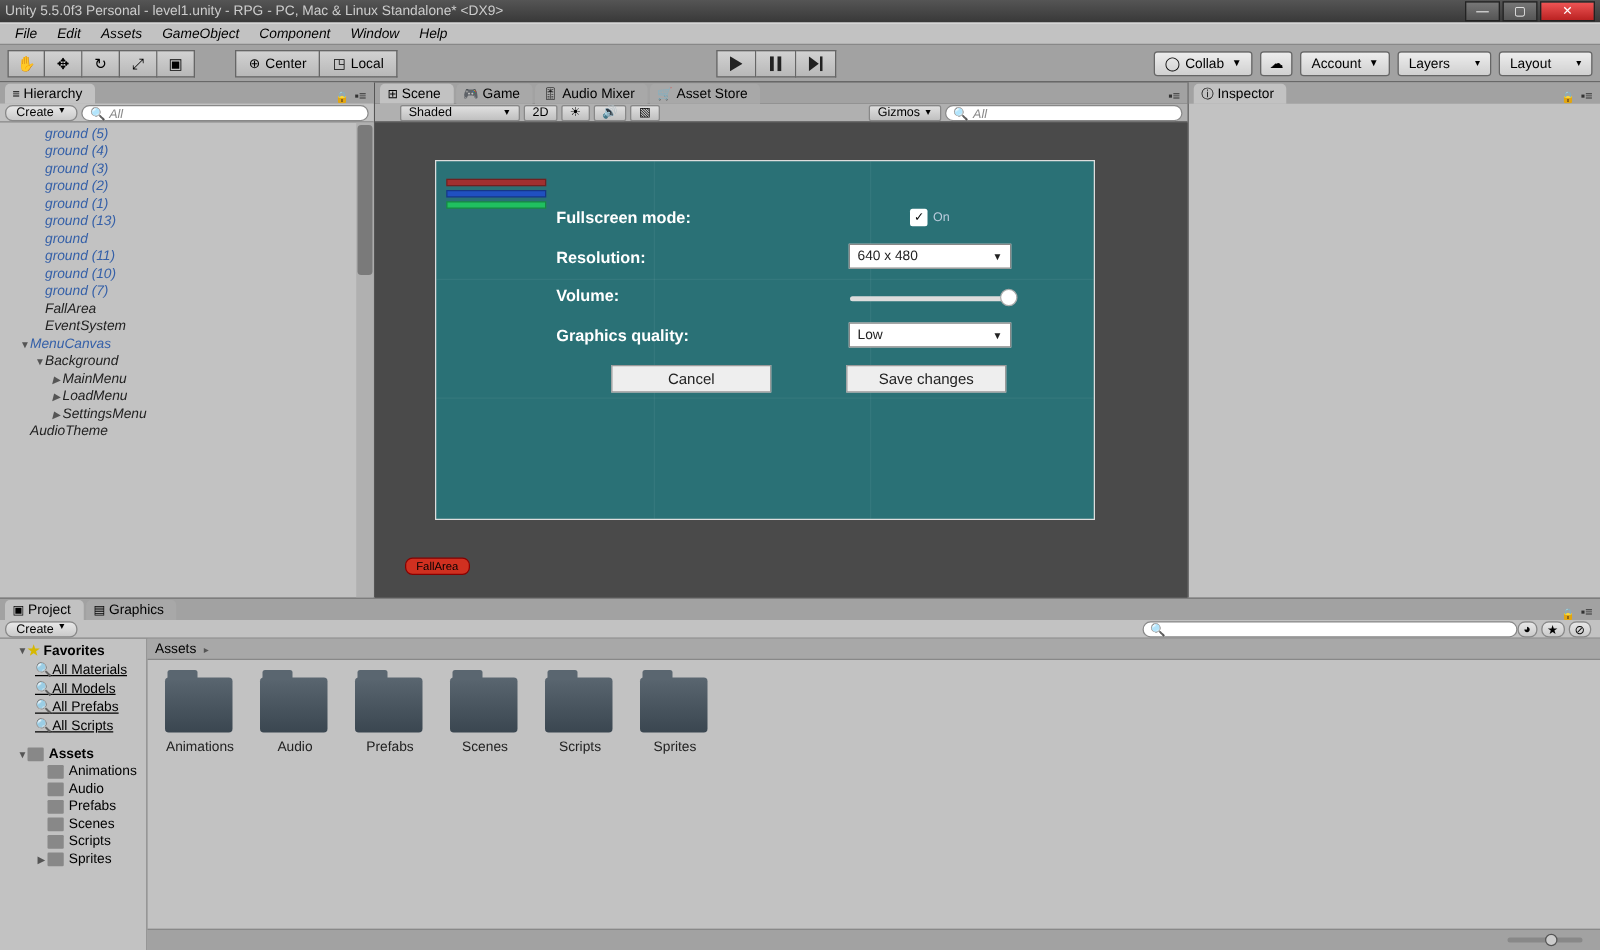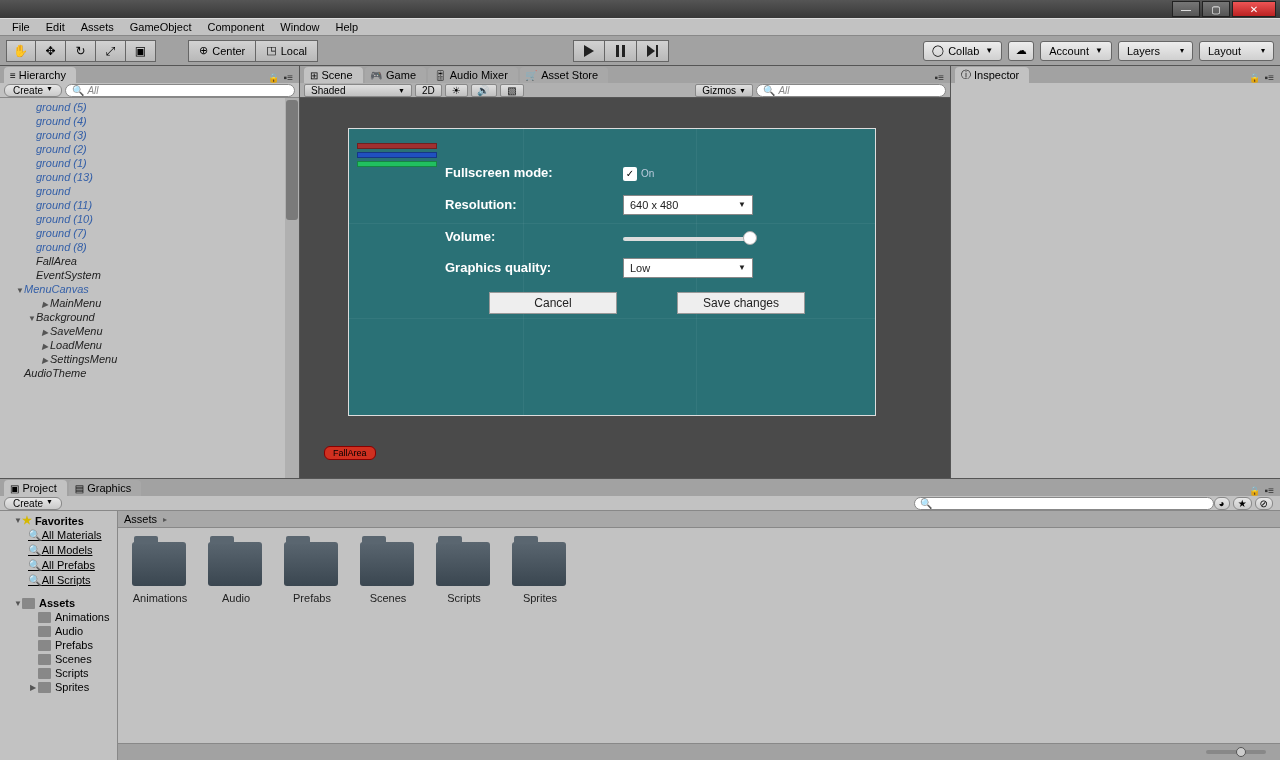--- a/index.html
+++ b/index.html
@@ -5,21 +5,21 @@
 * { margin: 0; padding: 0; box-sizing: border-box; font-family: Arial, sans-serif; }
 body { background: #383838; overflow: hidden; font-size: 11px; color: #000; width: 1280px; height: 760px; }
 
 
 .titlebar { height: 18px; background: linear-gradient(#555,#383838); display: flex; align-items: center; padding: 0 4px; color: #ccc; font-size: 11px; }
 .titlebar .spacer { flex: 1; }
 .winbtn { width: 28px; height: 16px; margin-left: 2px; display: inline-flex; align-items: center; justify-content: center; font-size: 10px; color: #fff; background: linear-gradient(#777,#555); border: 1px solid #222; }
 .winbtn.close { background: linear-gradient(#e55,#b22); width: 44px; }
 
 
-.menubar { height: 18px; background: #c2c2c2; display: flex; align-items: center; padding: 0 4px; border-top: 1px solid #ddd; border-bottom: 1px solid #888; }
+.menubar { height: 18px; background: #c2c2c2; display: flex; align-items: center; padding: 0 4px; border-top: 1px solid #ddd; border-bottom: 1px solid #888; font-style: italic; }
 .menubar span { padding: 0 8px; }
 
 
 .toolbar { height: 30px; background: #a2a2a2; display: flex; align-items: center; padding: 0 6px; border-bottom: 1px solid #555; }
 .tool-group { display: flex; margin-right: 8px; }
 .tool-btn { width: 30px; height: 22px; background: linear-gradient(#d2d2d2,#b8b8b8); border: 1px solid #666; display: flex; align-items: center; justify-content: center; font-size: 12px; }
 .tool-btn + .tool-btn { border-left: none; }
 .tool-btn.wide { width: auto; padding: 0 10px; font-size: 11px; }
 .toolbar .center { flex: 1; display: flex; justify-content: center; }
 .play-btn { width: 32px; height: 22px; background: linear-gradient(#d2d2d2,#b8b8b8); border: 1px solid #666; display: flex; align-items: center; justify-content: center; }
@@ -70,21 +70,21 @@
 .bar-r { background: #a03030; }
 .bar-b { background: #2050c0; }
 .bar-g { background: #20c060; }
 .fallarea { position: absolute; bottom: 18px; left: 24px; background: #d03020; color: #000; font-size: 9px; padding: 1px 8px; border-radius: 6px; border: 1px solid #800; }
 
 
 .settings { position: absolute; left: 96px; top: 36px; width: 420px; color: #fff; font-size: 13px; }
 .settings h2 { text-align: center; font-size: 16px; font-weight: bold; margin-bottom: 14px; }
 .settings .row { display: flex; align-items: center; margin-bottom: 14px; }
 .settings .lbl { width: 178px; font-weight: bold; }
-.settings .ctl { flex: 1; }
+.settings .ctl { flex: 1; text-align: center; }
 .chk { width: 14px; height: 14px; background: #fff; display: inline-flex; align-items: center; justify-content: center; font-size: 10px; color: #000; border-radius: 2px; }
 .chktxt { font-size: 10px; color: #bcd; margin-left: 4px; }
 .sel { width: 130px; height: 20px; background: #fff; color: #222; font-size: 11px; padding: 0 6px; border: 1px solid #888; display: inline-flex; align-items: center; justify-content: space-between; }
 .slider { width: 128px; height: 4px; background: #ddd; border-radius: 2px; position: relative; display: inline-block; }
 .slider .knob { position: absolute; right: -6px; top: -6px; width: 14px; height: 14px; background: #fff; border-radius: 50%; border: 1px solid #aaa; }
 .btns { display: flex; gap: 60px; margin-top: 12px; justify-content: center; padding-right: 16px;}
 .dlg-btn { width: 128px; height: 22px; background: #eee; color: #222; border: 1px solid #999; display: inline-flex; align-items: center; justify-content: center; font-size: 12px; }
 
 
 .bottom { height: 282px; background: #c2c2c2; border-top: 1px solid #555; display: flex; flex-direction: column; }
@@ -106,20 +106,21 @@
 .proj-bottom-bar { height: 17px; background: #a2a2a2; border-top: 1px solid #888; position: relative; }
 .zoom-slider { position: absolute; right: 14px; top: 6px; width: 60px; height: 4px; background: #888; border-radius: 2px; }
 .zoom-knob { position: absolute; right: 20px; top: -3px; width: 10px; height: 10px; background: #ccc; border: 1px solid #555; border-radius: 50%; }
 
 .lock-icon { font-size: 9px; }
 </style>
 </head>
 <body>
 
 <div class="titlebar">
+  <span>Unity 5.5.0f3 Personal - level1.unity - RPG - PC, Mac &amp; Linux Standalone* &lt;DX9&gt;</span>
   <span class="spacer"></span>
   <span class="winbtn">—</span>
   <span class="winbtn">▢</span>
   <span class="winbtn close">✕</span>
 </div>
 
 <div class="menubar">
   <span>File</span>
   <span>Edit</span>
   <span>Assets</span>
@@ -210,27 +211,25 @@
       <div class="hier-item  i1"><span class="tri"></span>ground (5)</div>
         <div class="hier-item  i1"><span class="tri"></span>ground (4)</div>
         <div class="hier-item  i1"><span class="tri"></span>ground (3)</div>
         <div class="hier-item  i1"><span class="tri"></span>ground (2)</div>
         <div class="hier-item  i1"><span class="tri"></span>ground (1)</div>
         <div class="hier-item  i1"><span class="tri"></span>ground (13)</div>
         <div class="hier-item  i1"><span class="tri"></span>ground</div>
         <div class="hier-item  i1"><span class="tri"></span>ground (11)</div>
         <div class="hier-item  i1"><span class="tri"></span>ground (10)</div>
         <div class="hier-item  i1"><span class="tri"></span>ground (7)</div>
-        <div class="hier-item  i1"><span class="tri"></span>ground (8)</div>
         <div class="hier-item plain i1"><span class="tri"></span>FallArea</div>
         <div class="hier-item plain i1"><span class="tri"></span>EventSystem</div>
         <div class="hier-item  i0"><span class="tri">▼</span>MenuCanvas</div>
+        <div class="hier-item plain i1"><span class="tri">▼</span>Background</div>
         <div class="hier-item plain i2"><span class="tri">▶</span>MainMenu</div>
-        <div class="hier-item plain i1"><span class="tri">▼</span>Background</div>
-        <div class="hier-item plain i2"><span class="tri">▶</span>SaveMenu</div>
         <div class="hier-item plain i2"><span class="tri">▶</span>LoadMenu</div>
         <div class="hier-item plain i2"><span class="tri">▶</span>SettingsMenu</div>
         <div class="hier-item plain i0"><span class="tri"></span>AudioTheme</div>
         <div class="hier-scroll">
           <div class="hier-thumb"></div>
         </div>
     </div>
   </div>
 
   <div class="center-col">
@@ -249,21 +248,21 @@
         </div>
       <div class="tab inactive">
           <span class="tab-icon">🛒</span>
           <span>Asset Store</span>
         </div>
       <div class="tab-right">
           <span>▪≡</span>
         </div>
     </div>
     <div class="scene-subrow">
-      <div class="scn-btn" style="width:108px;justify-content:space-between;">
+      <div class="scn-btn" style="width:96px;justify-content:space-between;margin-left:16px;">
           <span>Shaded</span>
           <span style="font-size:7px;">▼</span>
         </div>
       <div class="scn-btn">
           <span>2D</span>
         </div>
       <div class="scn-btn">☀</div>
       <div class="scn-btn">🔊</div>
       <div class="scn-btn">▧</div>
       <span style="flex:1"></span>

